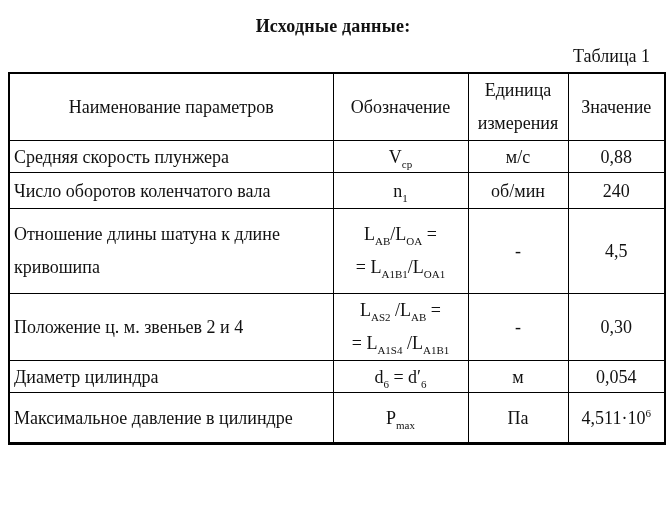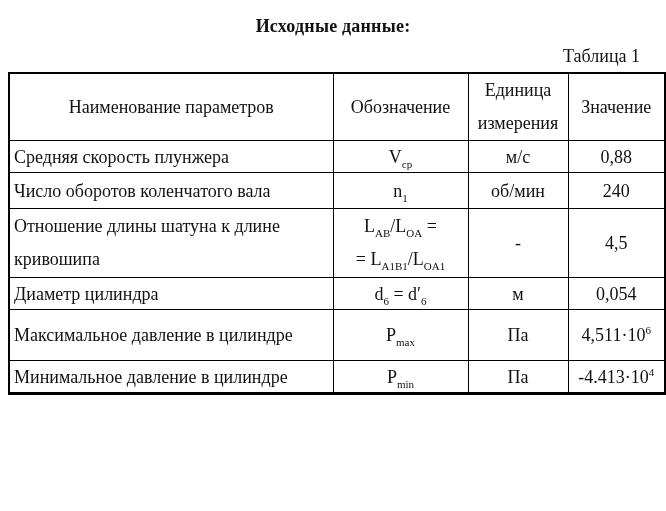--- a/index.html
+++ b/index.html
@@ -18,21 +18,21 @@
     margin-top: 16px;
     text-align: center;
     font-weight: bold;
     font-size: 18px;
     line-height: 21px;
     letter-spacing: 0.2px;
   }
   .table-caption {
     margin-top: 9px;
     text-align: right;
-    padding-right: 26px;
+    padding-right: 16px;
     font-size: 18px;
     line-height: 21px;
     margin-left: 6px;
   }
   table.data-table {
     border-collapse: collapse;
     table-layout: fixed;
     width: 656px;
     margin: 5px 0 0 8px;
     border: 2px solid #000000;
@@ -51,21 +51,21 @@
     line-height: 22px;
     overflow: hidden;
   }
   th { text-align: center; }
   td.c-name   { text-align: left; margin-left: 6px; }
   td.c-center { text-align: center; }
   .lh2 { line-height: 33px; }
   tr.hr { height: 66px; }
   tr.r0 { height: 32px; }
   tr.r1 { height: 36px; }
-  tr.r2 { height: 69px; }
+  tr.r2 { height: 85px; }
   tr.r3 { height: 66px; }
   tr.r4 { height: 32px; }
   tr.r5 { height: 51px; }
   tr.r6 { height: 33px; }
   tr.r7 { height: 32px; }
   tr.r8 { height: 37px; }
   sub, sup {
     font-size: 11px;
     line-height: 0;
   }
@@ -105,37 +105,37 @@
       <td class="c-center">240</td>
     </tr>
 
     <tr class="r2">
       <td class="c-name lh2">Отношение длины шатуна к длине кривошипа</td>
       <td class="c-center lh2">L<sub>AB</sub>/L<sub>OA</sub> =<br>= L<sub>A1B1</sub>/L<sub>OA1</sub></td>
       <td class="c-center">-</td>
       <td class="c-center">4,5</td>
     </tr>
 
+    <tr class="r3">
+      <td class="c-name">Положение ц. м. звеньев 2 и 4</td>
+      <td class="c-center lh2">L<sub>AS2</sub> /L<sub>AB</sub> =<br>= L<sub>A1S4</sub> /L<sub>A1B1</sub></td>
+      <td class="c-center">-</td>
+      <td class="c-center">0,30</td>
+    </tr>
 
     <tr class="r4">
       <td class="c-name">Диаметр цилиндра</td>
       <td class="c-center">d<sub>6</sub> = d′<sub>6</sub></td>
       <td class="c-center">м</td>
       <td class="c-center">0,054</td>
     </tr>
 
     <tr class="r5">
       <td class="c-name">Максимальное давление в цилиндре</td>
       <td class="c-center">P<sub>max</sub></td>
       <td class="c-center">Па</td>
       <td class="c-center">4,511·10<sup>6</sup></td>
     </tr>
 
-    <tr class="r6">
-      <td class="c-name">Минимальное давление в цилиндре</td>
-      <td class="c-center">P<sub>min</sub></td>
-      <td class="c-center">Па</td>
-      <td class="c-center">-4.413·10<sup>4</sup></td>
-    </tr>
 
 
   </tbody>
 </table>
 
 </body></html>

